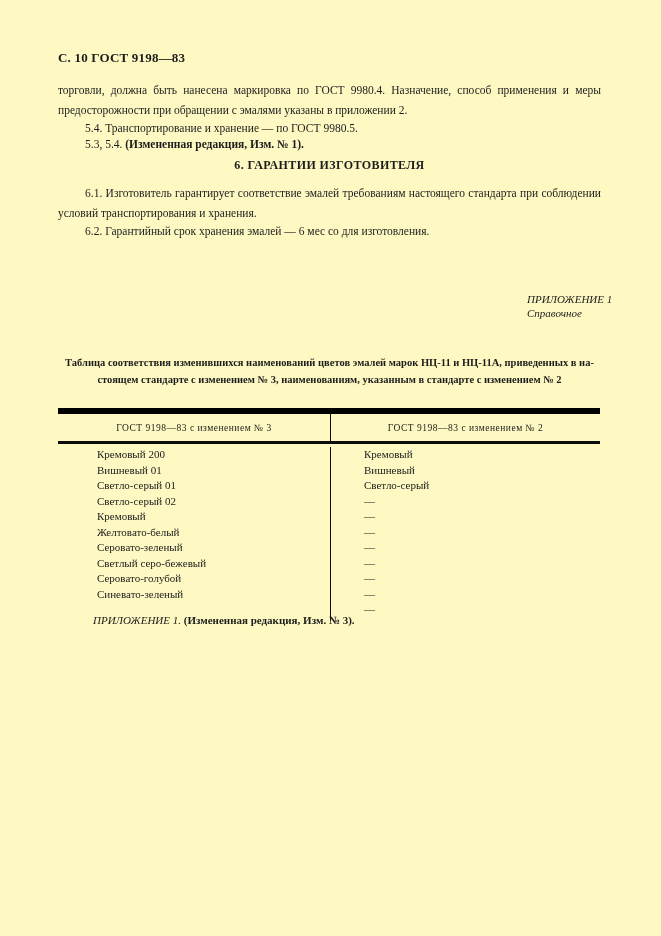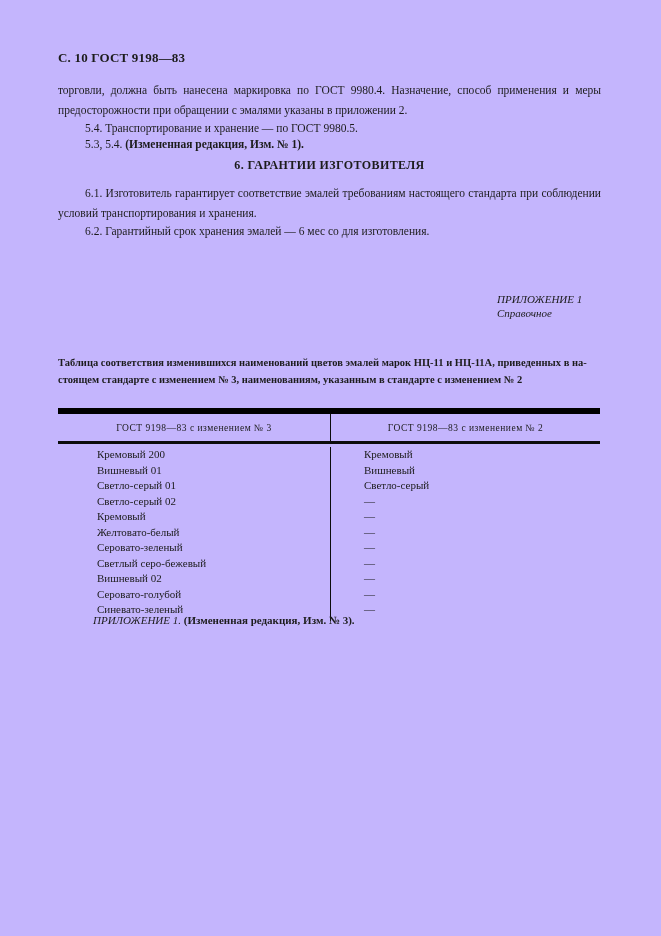--- a/index.html
+++ b/index.html
@@ -2,21 +2,21 @@
 <html><head>
 <meta charset="utf-8">
 <style>
   * { margin: 0; padding: 0; box-sizing: border-box; }
   html, body { background: #888; }
   .page {
     position: relative;
     width: 661px;
     height: 936px;
     margin: 0 auto;
-    background: #c4b5fd;
+    background: #fef9c3;
     font-family: "Liberation Serif", "DejaVu Serif", serif;
     color: #1c1c1c;
     overflow: hidden;
   }
   .running-head {
     position: absolute;
     left: 58px;
     top: 50px;
     font-size: 13px;
     font-weight: bold;
@@ -45,31 +45,32 @@
     left: 58px;
     width: 543px;
     top: 158px;
     text-align: center;
     font-size: 12px;
     font-weight: bold;
     letter-spacing: 0.4px;
   }
   .appendix-block {
     position: absolute;
-    left: 497px;
+    left: 527px;
     top: 292px;
     font-size: 11px;
     line-height: 14px;
     font-style: italic;
   }
   .table-title {
     position: absolute;
     left: 58px;
     width: 543px;
     top: 354px;
+    text-align: center;
     font-size: 10.5px;
     font-weight: bold;
     line-height: 17px;
   }
   .corr-table {
     position: absolute;
     left: 58px;
     top: 408px;
     width: 542px;
     border-top: 6px solid #000000;
@@ -145,21 +146,20 @@
     <div class="corr-body">
       <div class="corr-col c1">
         <div>Кремовый 200</div>
         <div>Вишневый 01</div>
         <div>Светло-серый 01</div>
         <div>Светло-серый 02</div>
         <div>Кремовый</div>
         <div>Желтовато-белый</div>
         <div>Серовато-зеленый</div>
         <div>Светлый серо-бежевый</div>
-        <div>Вишневый 02</div>
         <div>Серовато-голубой</div>
         <div>Синевато-зеленый</div>
       </div>
       <div class="corr-col c2">
         <div>Кремовый</div>
         <div>Вишневый</div>
         <div>Светло-серый</div>
         <div>—</div>
         <div>—</div>
         <div>—</div>

